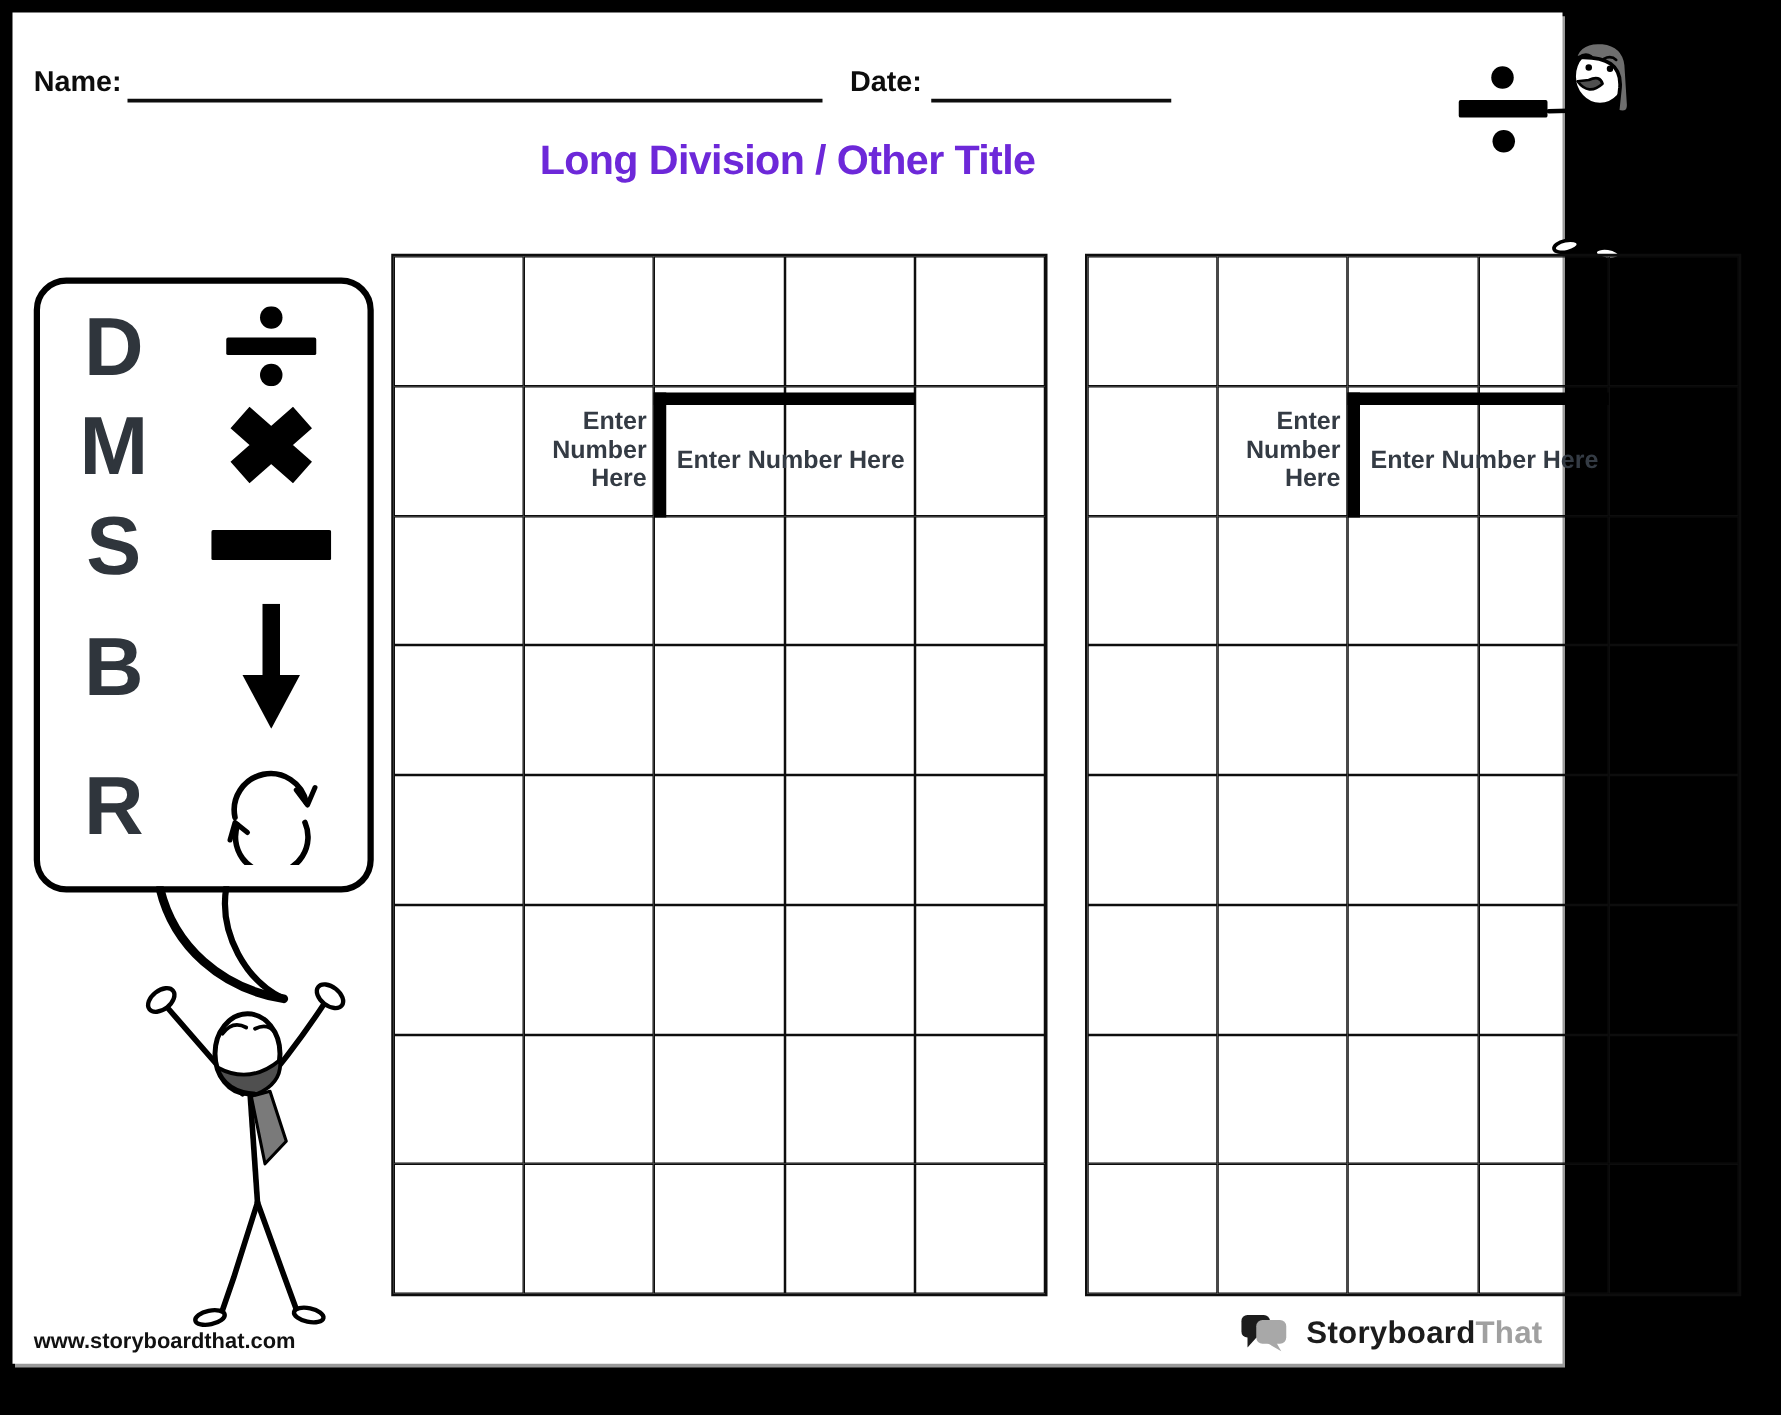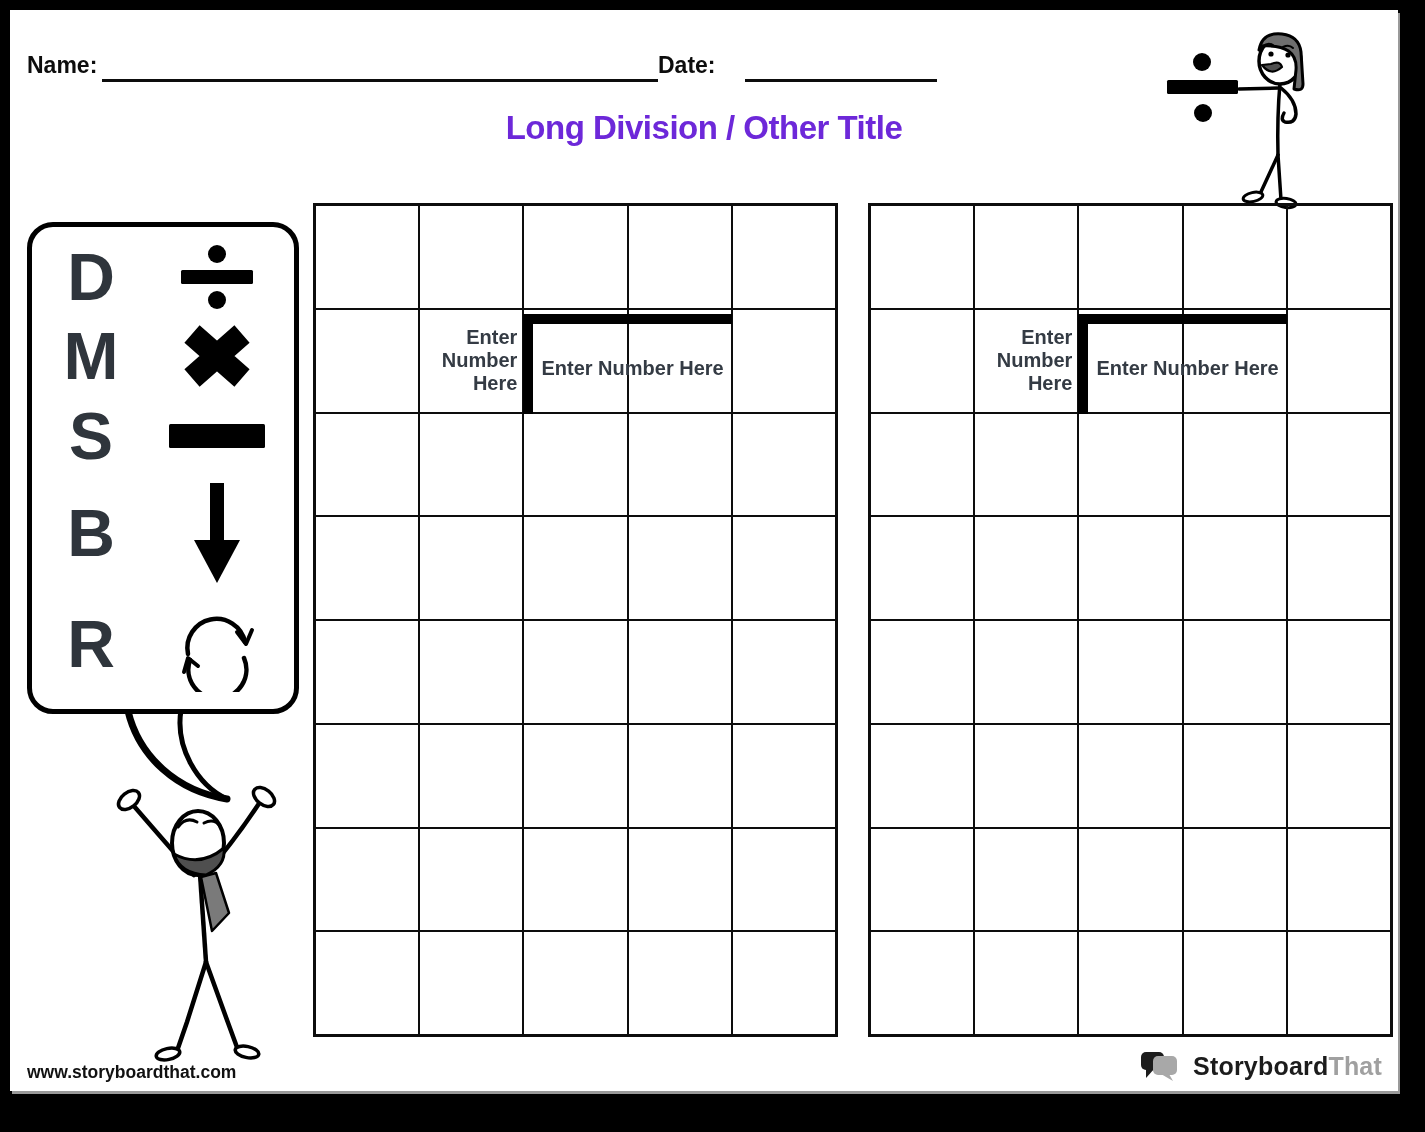--- a/index.html
+++ b/index.html
@@ -1,19 +1,19 @@
 <!DOCTYPE html>
 <html><head>
 <meta charset="utf-8">
 <style>
   html,body{margin:0;padding:0;background:#000;}
   *{box-sizing:border-box;}
   .canvas{position:relative;width:1425px;height:1132px;background:#000;overflow:hidden;
           font-family:"Liberation Sans",sans-serif;}
-  .page{position:absolute;left:10px;top:10px;width:1388px;height:1081px;background:#fff;
+  .page{position:absolute;left:10px;top:10px;width:1240px;height:1081px;background:#fff;
         box-shadow:2px 3px 0 #9a9a9a;}
 
   
   .hdr-label{position:absolute;font-weight:bold;font-size:23px;color:#0d0d0d;}
   .hdr-line{position:absolute;border-bottom:3px solid #0d0d0d;height:0;}
   .title{position:absolute;left:0;right:0;top:99px;text-align:center;font-weight:bold;
          font-size:33px;letter-spacing:-0.5px;color:#6d28d9;}
 
   
   .grid{position:absolute;top:193px;width:525px;height:834px;border:2.5px solid #0d0d0d;
@@ -50,21 +50,21 @@
   .logo-secondary{color:#a0a0a0;}
 </style>
 </head>
 <body>
 
 <div class="canvas">
   <div class="page">
 
     <div class="hdr-label" style="left:17px;top:42px;">Name:</div>
     <div class="hdr-line" style="left:92px;top:69px;width:556px;"></div>
-    <div class="hdr-label" style="left:648px;top:42px;">Date:</div>
+    <div class="hdr-label" style="left:670px;top:42px;">Date:</div>
     <div class="hdr-line" style="left:735px;top:69px;width:192px;"></div>
     <div class="title">Long Division / Other Title</div>
 
     <div class="bubble">
       <div class="mn-row">
         <span class="mn-letter">D</span>
         <span class="mn-icon">
           <svg width="78" height="64" viewBox="0 0 78 64">
             <circle cx="39" cy="9" r="9" fill="#000"></circle>
             <rect x="3" y="25" width="72" height="14" rx="1.5" fill="#000"></rect>

